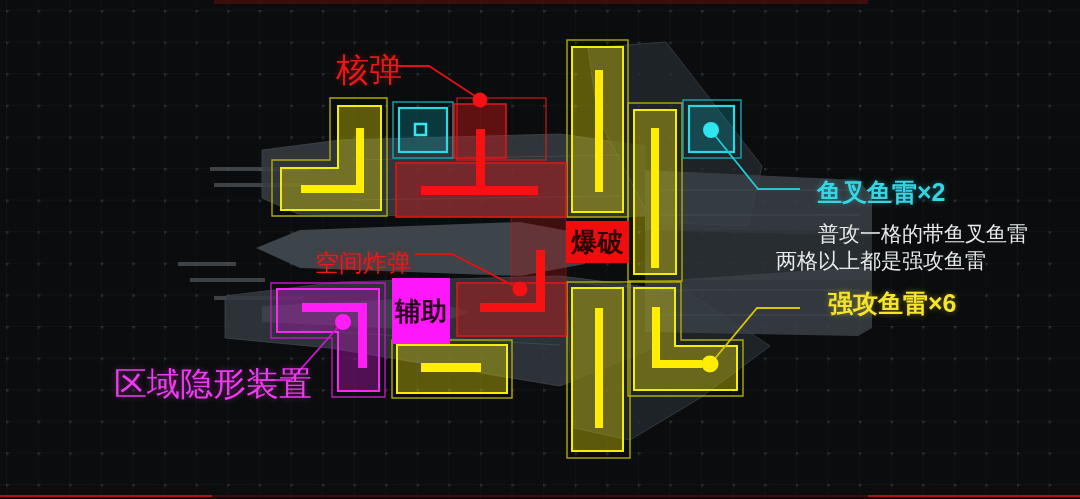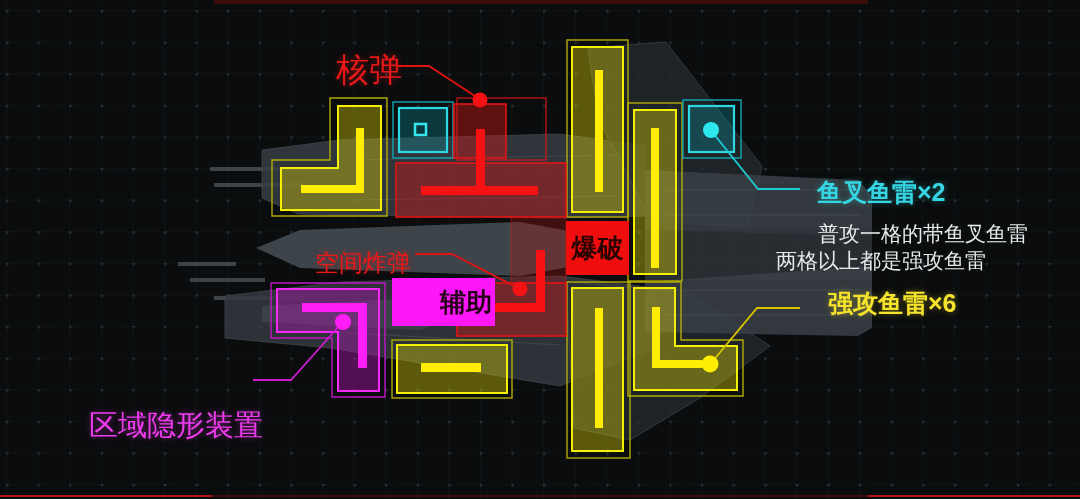--- a/index.html
+++ b/index.html
@@ -40,28 +40,28 @@
   .ln-red{stroke:#e01212}
   .ln-cyan{stroke:#1fc9d2}
   .ln-yellow{stroke:#d8c400}
   .ln-magenta{stroke:#cf18cf}
   
   .label{position:absolute;white-space:nowrap;line-height:1.1;}
   .lbl-nuke{left:336px;top:52px;font-size:33px;color:#ea1818;text-shadow:0 0 6px rgba(234,24,24,.45);text-align:center;}
   .lbl-bomb{left:315px;top:241px;font-size:24px;color:#ea1818;text-shadow:0 0 6px rgba(234,24,24,.45);margin-top:9px;}
   .lbl-harpoon{left:810px;top:179px;font-size:25px;font-weight:bold;color:#35d6e4;text-shadow:0 0 6px rgba(53,214,228,.4);margin-left:7px;}
   .lbl-strong{left:828px;top:290px;font-size:25px;font-weight:bold;color:#f6e42a;text-shadow:0 0 6px rgba(246,228,42,.4);}
-  .lbl-cloak{left:89px;top:366px;font-size:29px;color:#ee3bee;text-shadow:0 0 6px rgba(238,59,238,.45);margin-top:44px;}
+  .lbl-cloak{left:114px;top:366px;font-size:33px;color:#ee3bee;text-shadow:0 0 6px rgba(238,59,238,.45);}
   .lbl-note1{left:776px;top:222px;font-size:21px;color:#e6eaea;margin-left:42px;}
   .lbl-note2{left:776px;top:249px;font-size:21px;color:#e6eaea;}
   
   .badge{position:absolute;display:flex;align-items:center;justify-content:center;
          font-weight:bold;font-size:26px;}
-  .badge-aux{left:392px;top:278px;width:58px;height:48px;background:#ff17fb;color:#240018;padding-left:45px;}
-  .badge-blast{left:566px;top:221px;width:63px;height:54px;background:#ef0d0d;color:#2a0502;}
+  .badge-aux{left:392px;top:278px;width:58px;height:66px;background:#ff17fb;color:#240018;}
+  .badge-blast{left:566px;top:221px;width:63px;height:42px;background:#ef0d0d;color:#2a0502;}
 </style>
 </head>
 <body>
 
 <div class="stage">
 
   <div class="strip" style="left:214px;top:0;width:654px;height:4px;background:#3c0d0d;"></div>
   <div class="strip" style="left:0;top:495px;width:212px;height:2px;background:#b01111;"></div>
   <div class="strip" style="left:212px;top:495px;width:656px;height:2px;background:#3c0d0d;"></div>
   <div class="strip" style="left:868px;top:495px;width:212px;height:2px;background:#b01111;"></div>

